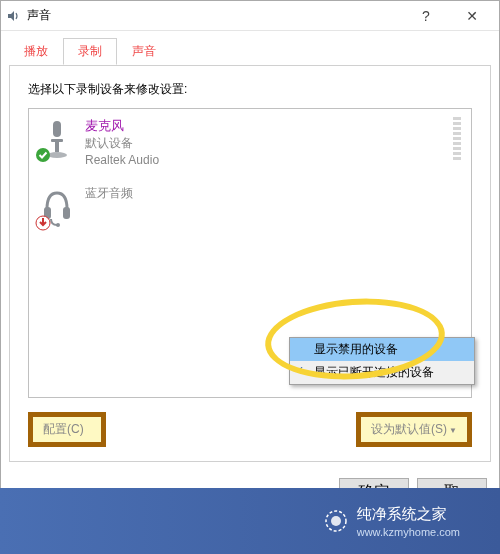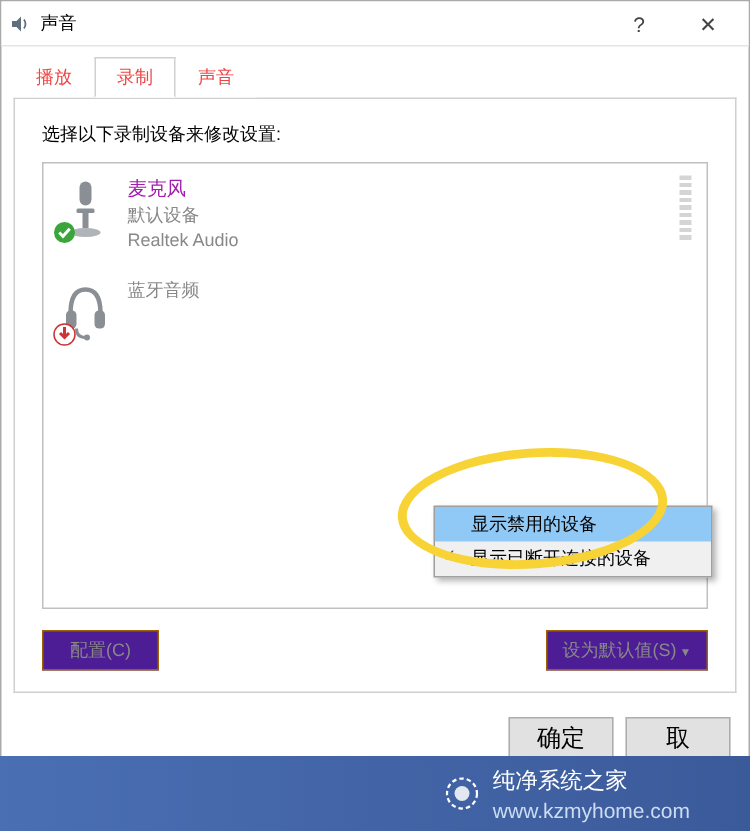--- a/index.html
+++ b/index.html
@@ -159,27 +159,27 @@
       transform: rotate(-4deg);
       pointer-events: none;
     }
     .bottom-buttons {
       display: flex;
       gap: 8px;
       margin-top: 14px;
       align-items: center;
     }
     .btn {
-      border: 1px solid #a16207;
-      background: #4c1d95;
+      border: 5px solid #a16207;
+      background: #fef9c3;
       padding: 4px 10px;
       font-size: 12px;
       color: #888;
       min-width: 78px;
-      text-align: center;
+      text-align: left;
     }
     .btn .arrow { font-size: 8px; margin-left: 2px; }
     .spacer { flex: 1; }
     .dialog-buttons {
       display: flex;
       gap: 8px;
       padding: 8px 12px;
       justify-content: flex-end;
       border-top: none;
     }
@@ -190,39 +190,39 @@
       font-size: 16px;
       color: #000;
       min-width: 70px;
       text-align: center;
     }
     .footer-banner {
       position: absolute;
       left: 0;
       bottom: 0;
       width: 500px;
-      height: 50px;
+      height: 66px;
       background: linear-gradient(to right, #4a6fb3 0%, #3b5a9a 100%);
       display: flex;
       align-items: center;
       justify-content: flex-end;
       padding-right: 40px;
       color: #fff;
       font-size: 15px;
       font-weight: 500;
     }
     .footer-logo {
       width: 22px; height: 22px;
       margin-right: 10px;
       display: inline-flex;
       align-items: center;
       justify-content: center;
     }
     .footer-text { display: inline-block; }
-    .footer-url { font-size: 14px; color: #cddcf2; margin-top: 2px; }
+    .footer-url { font-size: 11px; color: #cddcf2; margin-top: 2px; }
   </style>
 </head>
 <body>
 
 <div class="window">
   <div class="titlebar">
     <span class="icon-sound">
       <svg width="16" height="16" viewBox="0 0 16 16">
         <path d="M3 6 L6 6 L9 3 L9 13 L6 10 L3 10 Z" fill="#5f6f7f"></path>
         <path d="M11 5 Q13 8 11 11" stroke="#5f6f7f" stroke-width="1.2" fill="none"></path>

